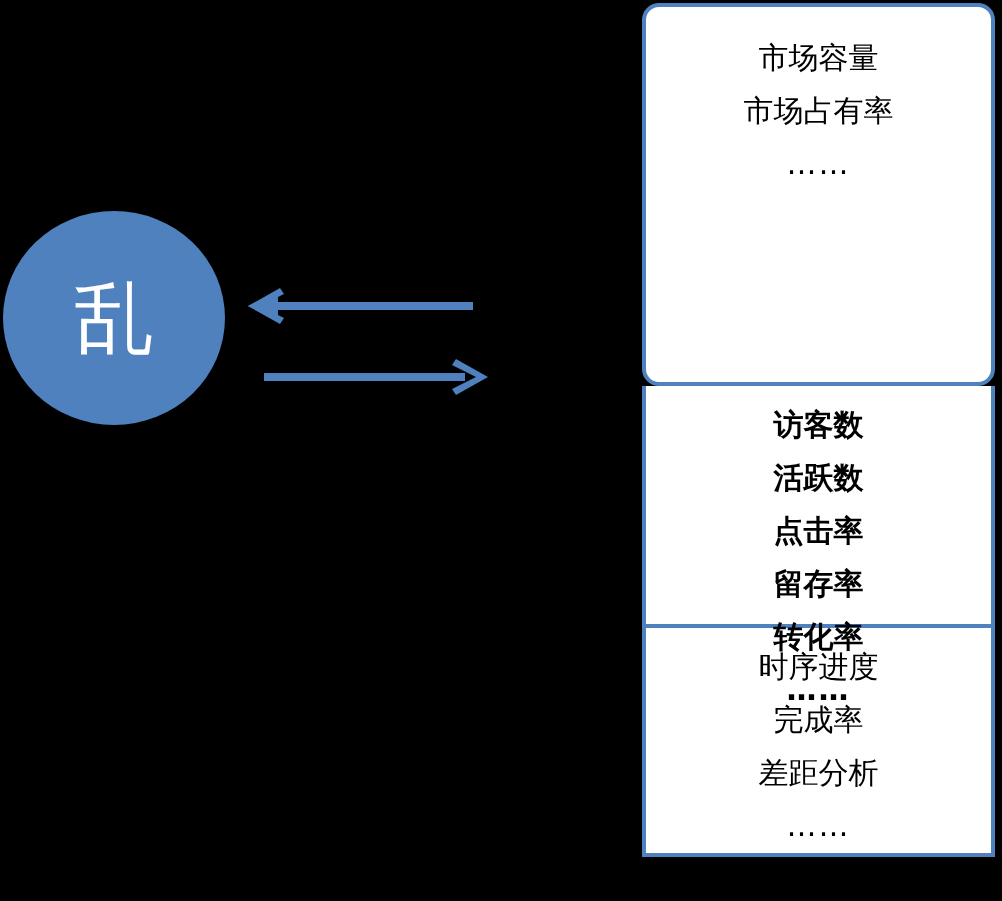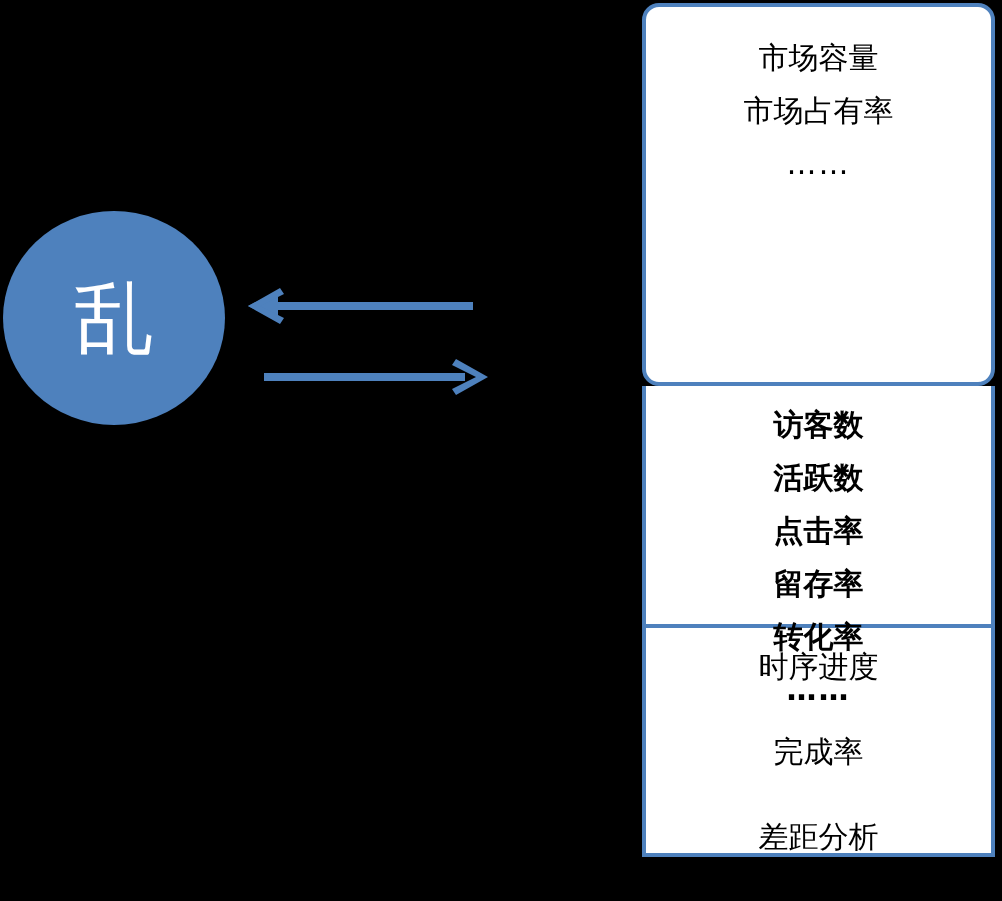--- a/index.html
+++ b/index.html
@@ -65,21 +65,21 @@
     display: flex;
     flex-direction: column;
     align-items: center;
     justify-content: flex-start;
   }
   .panel + .panel {
     border-top: none;
   }
   .panel-1 { height: 383px; padding-top: 24px; border-radius: 17px; }
   .panel-2 { height: 242px; padding-top: 12px; font-weight: bold; }
-  .panel-3 { height: 229px; padding-top: 12px; gap: 32px; }
+  .panel-3 { height: 229px; padding-top: 12px; }
 
   .panel-item {
     font-size: 30px;
     line-height: 53px;
     color: #000000;
     text-align: center;
     white-space: nowrap;
   }
   .panel-ellipsis {
     font-size: 30px;

